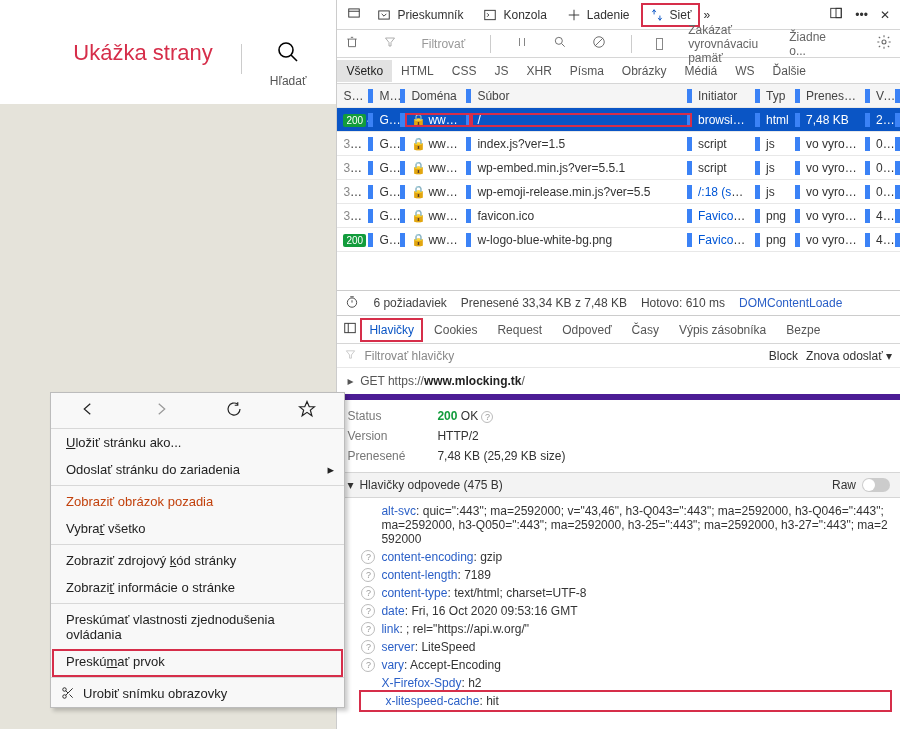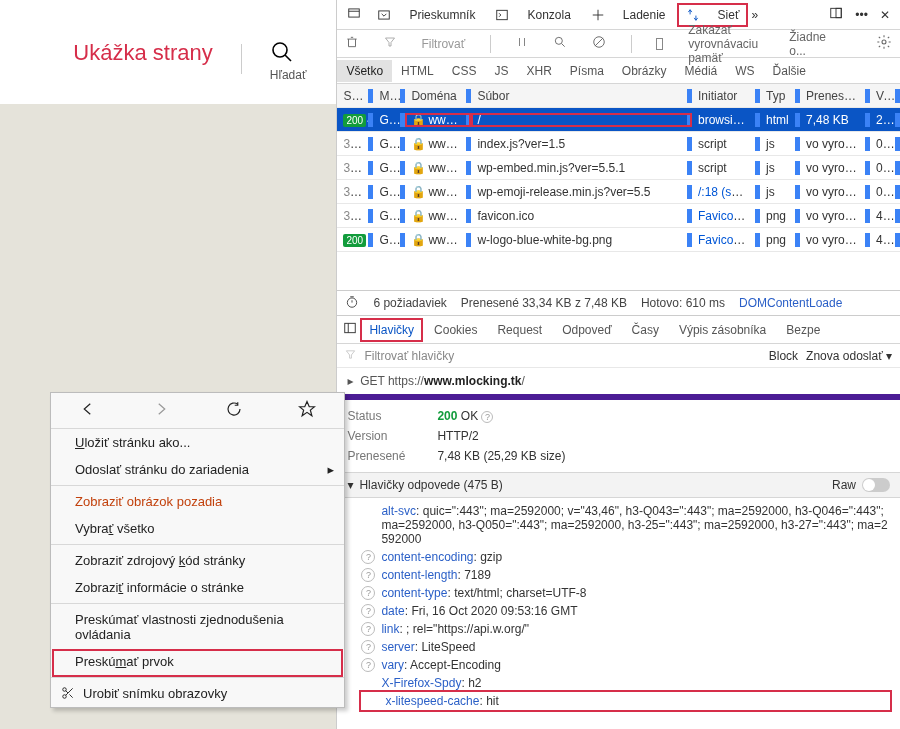--- a/index.html
+++ b/index.html
@@ -1,38 +1,38 @@
 <!DOCTYPE html>
 <html><head>
 <meta charset="utf-8">
 <style>
 * { margin: 0; padding: 0; box-sizing: border-box; font-family: -apple-system, BlinkMacSystemFont, "Segoe UI", Arial, sans-serif; }
 body { width: 900px; height: 729px; display: flex; background: #fff; overflow: hidden; }
 .left-pane { width: 382px; height: 100%; background: #e5e3da; position: relative; }
 .page-header { background: #fff; height: 104px; padding: 40px 30px 0; display: flex; justify-content: flex-end; align-items: flex-start; gap: 28px; }
 .page-title { color: #d62e4a; font-size: 22px; font-weight: 400; }
 .header-divider { width: 1px; height: 30px; background: #ccc; margin-top: 4px; }
-.search-wrap { display: flex; flex-direction: column; }
+.search-wrap { display: flex; flex-direction: column; align-items: center; gap: 6px; }
 .search-icon svg { width: 24px; height: 24px; }
 .search-label { font-size: 12px; color: #555; }
 .context-menu { position: absolute; left: 50px; top: 392px; width: 295px; background: #f8f8f8; border: 1px solid #bcbcbc; box-shadow: 3px 3px 4px rgba(0,0,0,0.2); font-size: 13px; color: #222; }
 .cm-nav { display: flex; justify-content: space-around; align-items: center; height: 36px; border-bottom: 1px solid #d8d8d8; }
 .cm-nav span { cursor: default; }
-.cm-row { padding: 6px 24px; cursor: default; position: relative; }
+.cm-row { padding: 6px 15px; cursor: default; position: relative; }
 .cm-row.sep-after { border-bottom: 1px solid #d8d8d8; margin-bottom: 2px; padding-bottom: 8px; }
 .cm-row.disabled { color: #c2410c; }
 .cm-row .arrow { position: absolute; right: 10px; }
 .cm-row.highlight { outline: 2px solid #d62e4a; outline-offset: -3px; }
 .cm-row.with-icon { padding-left: 32px; }
 .cm-row .row-icon { position: absolute; left: 10px; top: 6px; }
 .u { text-decoration: underline; }
 
 .devtools { flex: 1; height: 100%; background: #fff; border-left: 1px solid #ccc; display: flex; flex-direction: column; font-size: 12px; color: #333; }
 .dt-tabs { display: flex; align-items: center; height: 30px; border-bottom: 1px solid #d6d6d6; padding: 0 6px; gap: 4px; }
-.dt-tab { display: flex; align-items: center; gap: 18px; padding: 4px 8px; cursor: default; }
+.dt-tab { display: flex; align-items: center; gap: 6px; padding: 4px 8px; cursor: default; }
 .dt-tab.active { outline: 2px solid #d62e4a; outline-offset: -1px; }
 .dt-tab svg { width: 14px; height: 14px; }
 .dt-tabs .spacer { flex: 1; }
 .dt-tabs .tail-icon { padding: 2px 4px; }
 .dt-toolbar { display: flex; align-items: center; height: 28px; border-bottom: 1px solid #d6d6d6; padding: 0 8px; gap: 25px; color: #666; }
 .dt-toolbar .sep { width: 1px; height: 18px; background: #ccc; }
 .dt-toolbar .checkbox { width: 12px; height: 12px; border: 1px solid #888; display: inline-block; }
 .filter-tabs { display: flex; align-items: center; height: 26px; border-bottom: 1px solid #d6d6d6; font-size: 12px; }
 .filter-tab { padding: 4px 9px; cursor: default; color: #555; }
 .filter-tab.sel { background: #e2e2e2; color: #222; }

